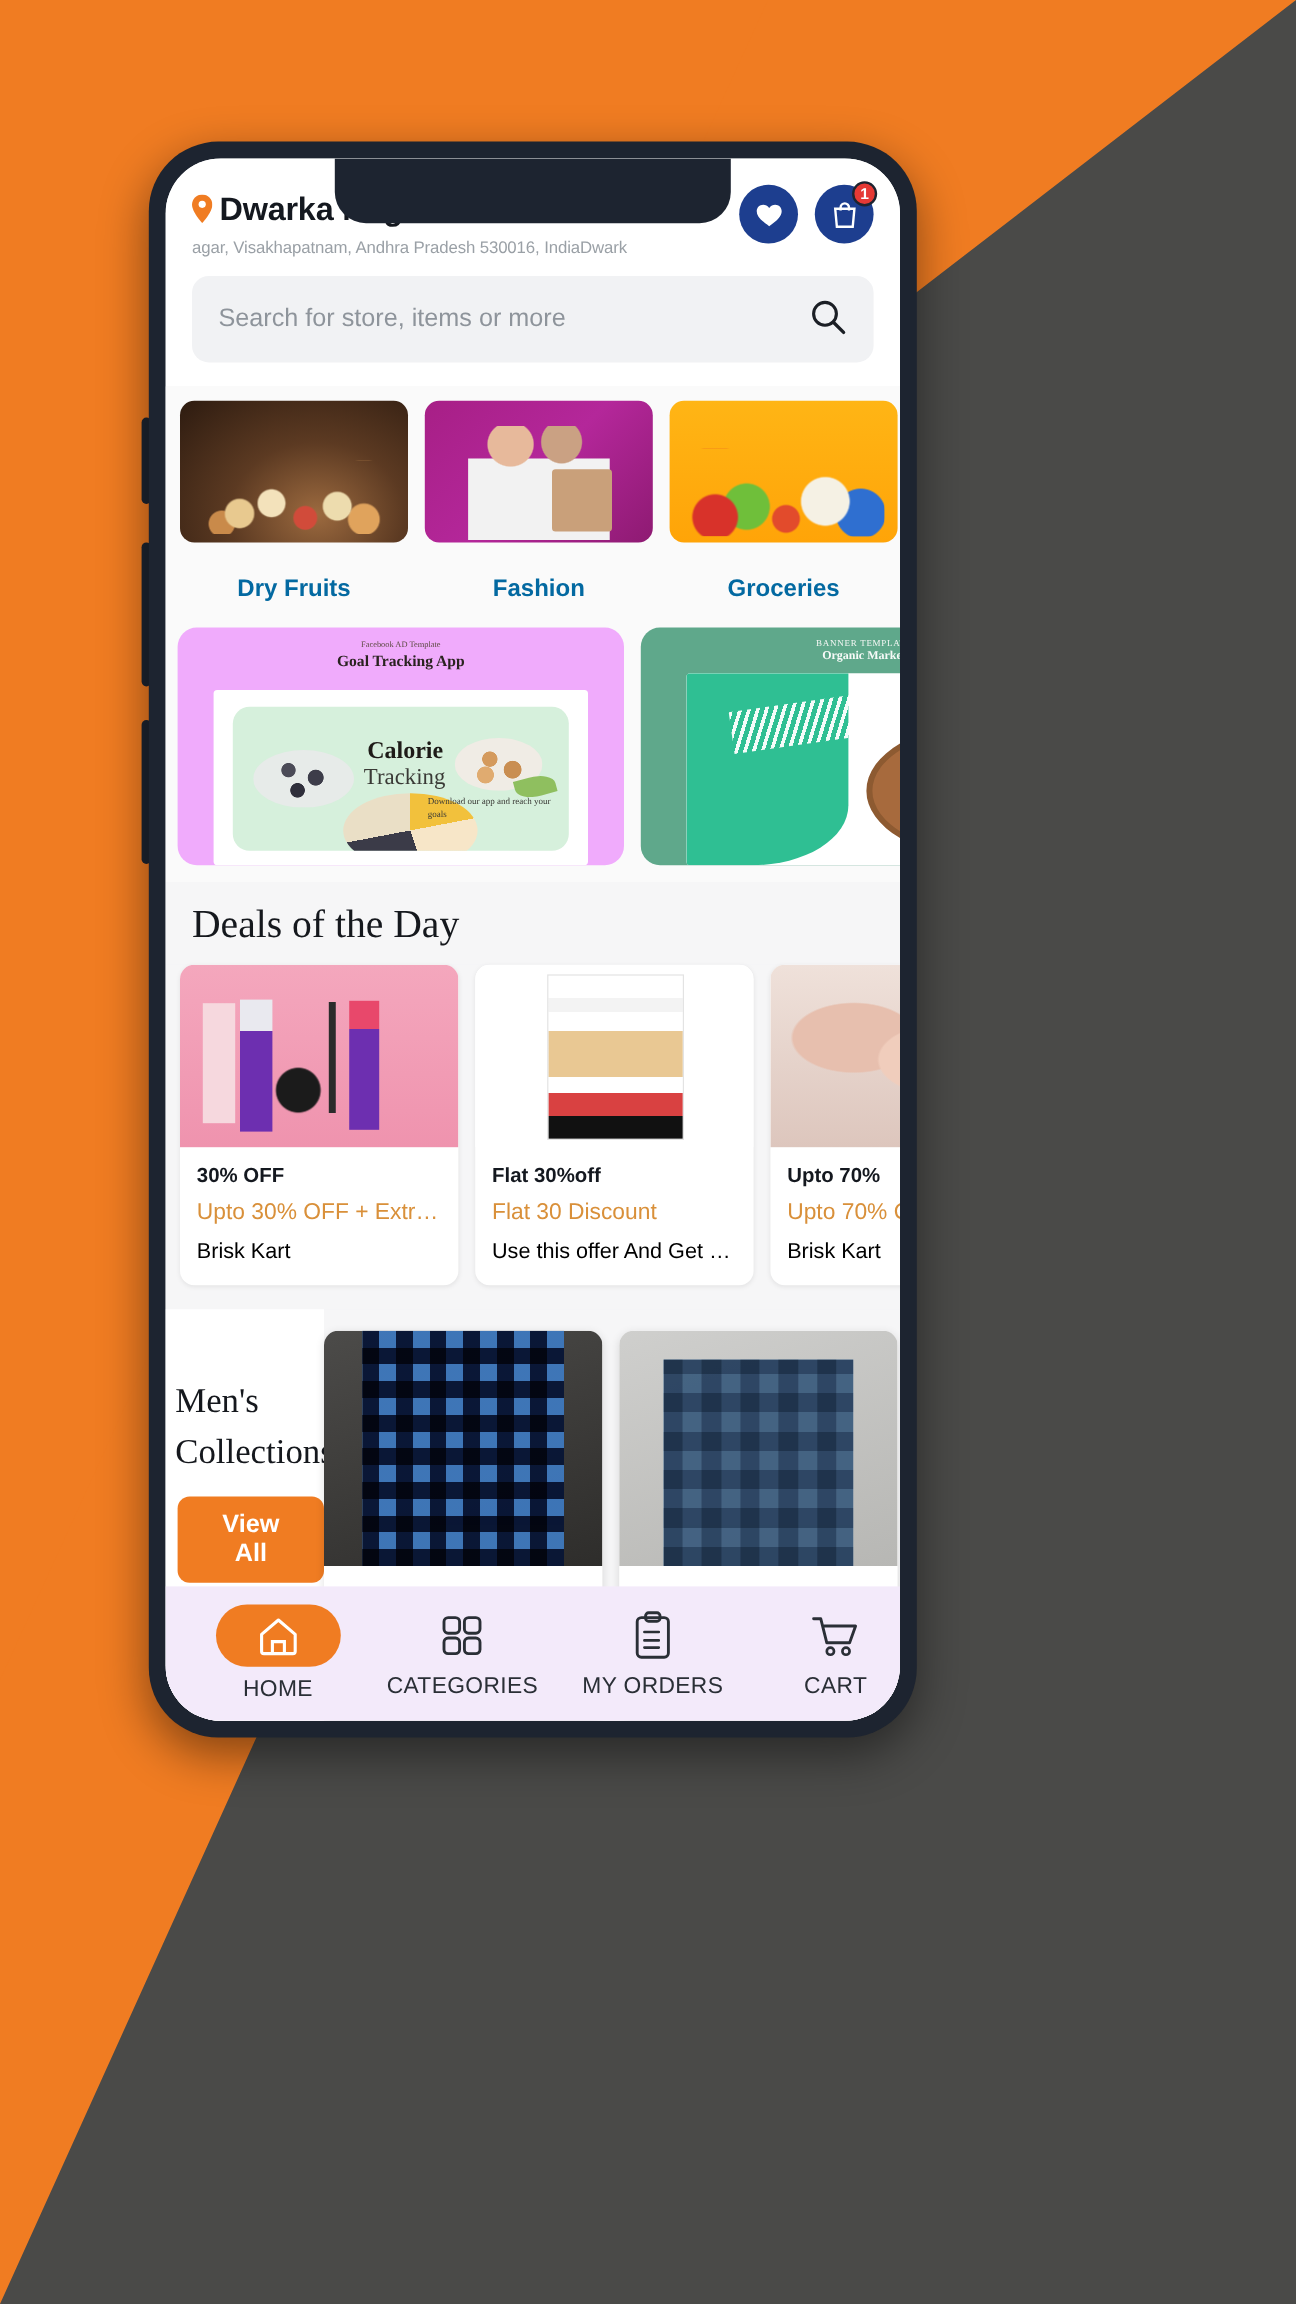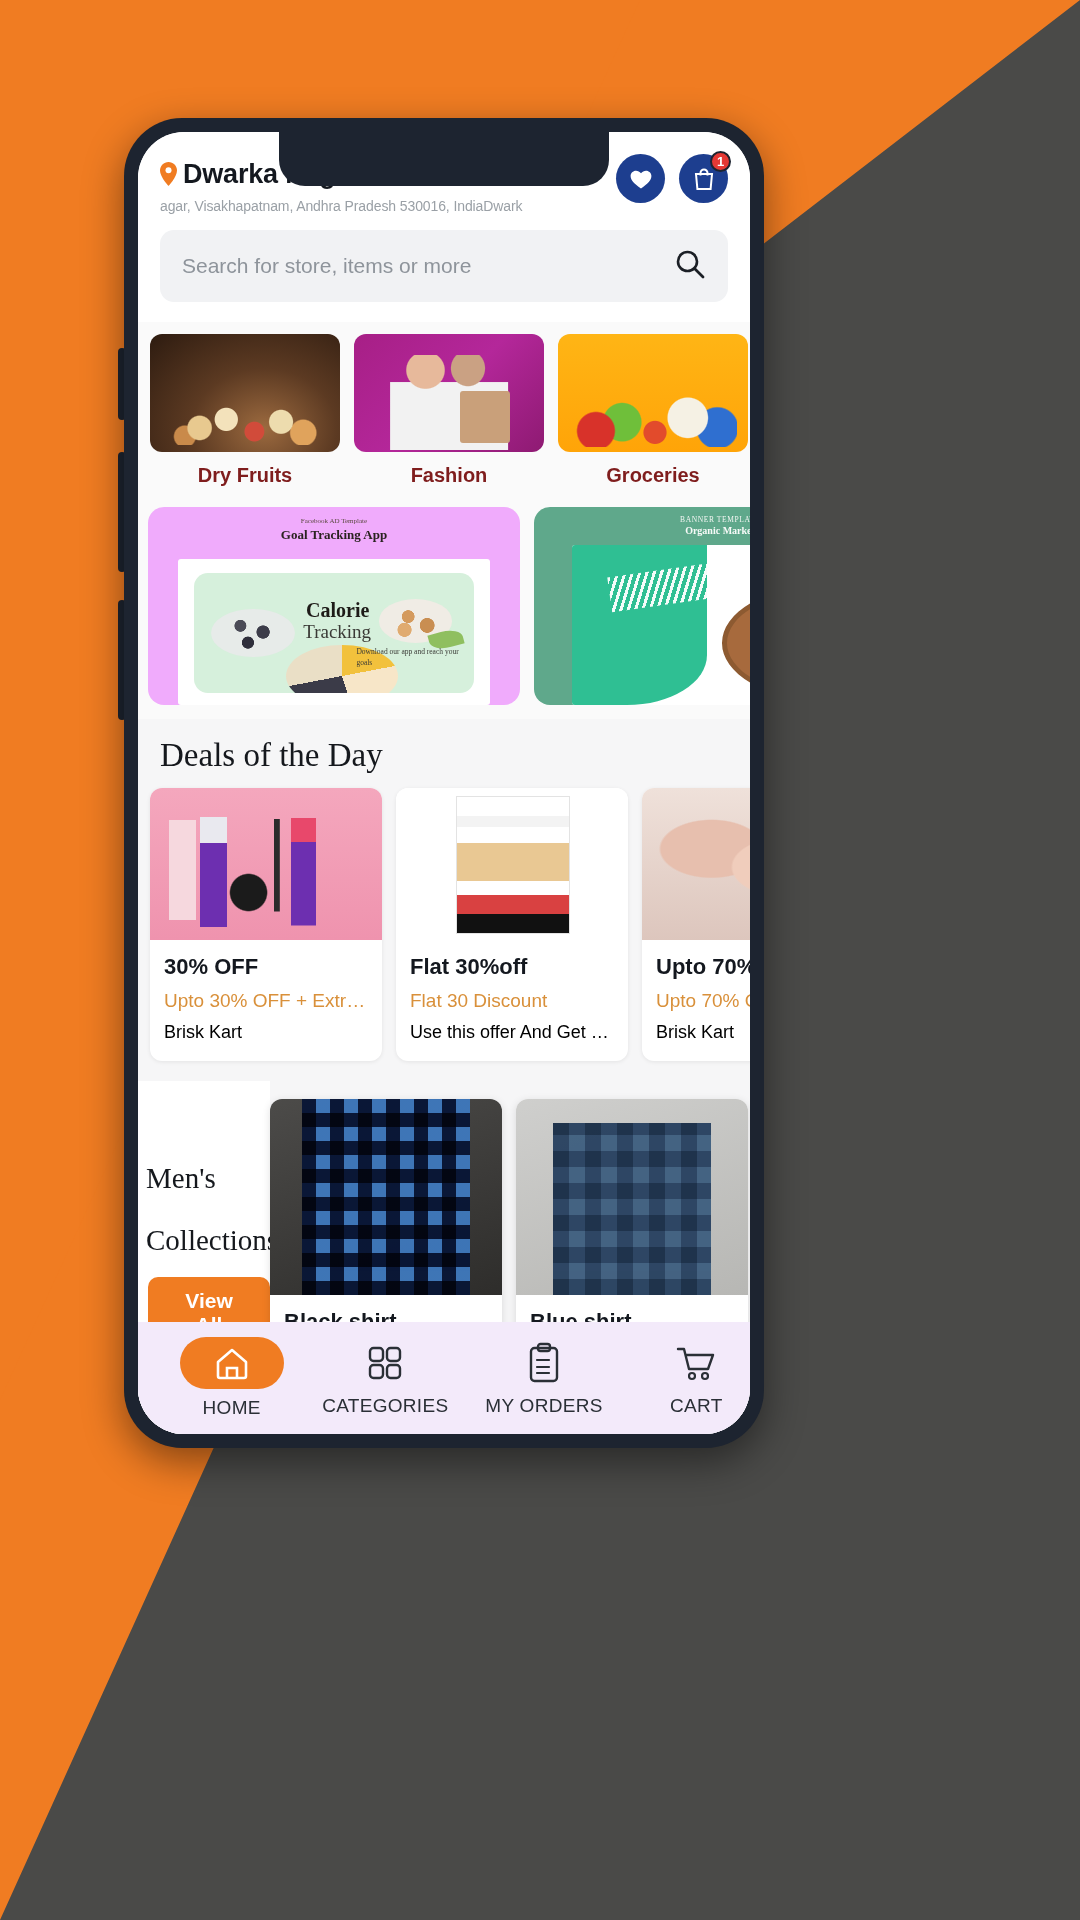--- a/index.html
+++ b/index.html
@@ -99,21 +99,21 @@
   }
   .searchbar input::placeholder { color: #8e949b; }
 
   
   .body { background: #f6f6f7; }
 
   
   .cats { display: flex; gap: 14px; padding: 12px 12px 6px 12px; background:#fafafa; }
   .cat { width: 190px; flex: none; }
   .cat-img { height: 118px; border-radius: 12px; overflow: hidden; position: relative; }
-  .cat-label { text-align: center; font-size: 20px; font-weight: 700; color:#7f1d1d; padding: 12px 0 6px; }
+  .cat-label { text-align: center; font-size: 20px; font-weight: 700; color:#0369a1; padding: 28px 0 6px; }
 
   .img-dryfruits { background: radial-gradient(ellipse at 60% 80%, #9c6a3f 0%, #5c3a22 45%, #2d1b10 100%); }
   .img-dryfruits::after{
     content:""; position:absolute; left:12%; bottom:6%; width:78%; height:52%;
     background:
       radial-gradient(circle at 18% 72%, #e8c98f 0 9%, transparent 10%),
       radial-gradient(circle at 36% 58%, #f3e2bb 0 11%, transparent 12%),
       radial-gradient(circle at 55% 78%, #d14b3a 0 10%, transparent 11%),
       radial-gradient(circle at 73% 62%, #eddcae 0 10%, transparent 11%),
       radial-gradient(circle at 88% 80%, #e0a35c 0 9%, transparent 10%),
@@ -229,28 +229,28 @@
   .deal3-img::after{
     content:""; position:absolute; left:0; top:0; width:100%; height:100%;
     background:
       radial-gradient(ellipse at 62% 52%, #f0cdbc 0 26%, transparent 27%),
       radial-gradient(ellipse at 30% 40%, #e7bfae 0 22%, transparent 23%),
       radial-gradient(circle at 24% 34%, #7b1e63 0 6%, transparent 7%),
       radial-gradient(circle at 34% 30%, #7b1e63 0 5%, transparent 6%),
       radial-gradient(ellipse at 66% 66%, #c2246a 0 7%, transparent 8%);
   }
   .deal-body { padding: 14px 14px 18px 14px; }
-  .deal-t { font-size: 22px; font-weight: 700; color: #14181f; }
+  .deal-t { font-size: 17px; font-weight: 700; color: #14181f; }
   .deal-s { font-size: 19px; color: #d9903a; margin-top: 10px; white-space:nowrap; overflow:hidden; text-overflow:ellipsis; }
   .deal-v { font-size: 18px; color: #000000; margin-top: 10px; white-space:nowrap; overflow:hidden; text-overflow:ellipsis; }
 
   
   .mens { display: flex; gap: 0; padding: 0 0 0 0; background:#f6f6f7; }
   .mens-left { width: 132px; flex: none; background:#fff; padding: 56px 0 0 8px; }
-  .mens-title { font-family:"Liberation Serif", serif; font-size: 29px; color:#15181d; line-height: 1.45; margin-top: 20px; }
+  .mens-title { font-family:"Liberation Serif", serif; font-size: 29px; color:#15181d; line-height: 1.45; }
   .viewall {
     margin-top: 16px; margin-left: 2px;
     display:inline-block; background:#f07c22; color:#fff;
     font-size: 21px; font-weight: 700;
     padding: 12px 26px; border-radius: 10px; border:none; font-family: inherit; cursor:pointer;
   }
   .prods { display:flex; gap: 14px; padding: 18px 0 22px 0; }
   .prod {
     flex:none; width: 232px; background:#fff; border-radius: 12px; overflow:hidden;
     box-shadow: 0 2px 8px rgba(0,0,0,.12);

